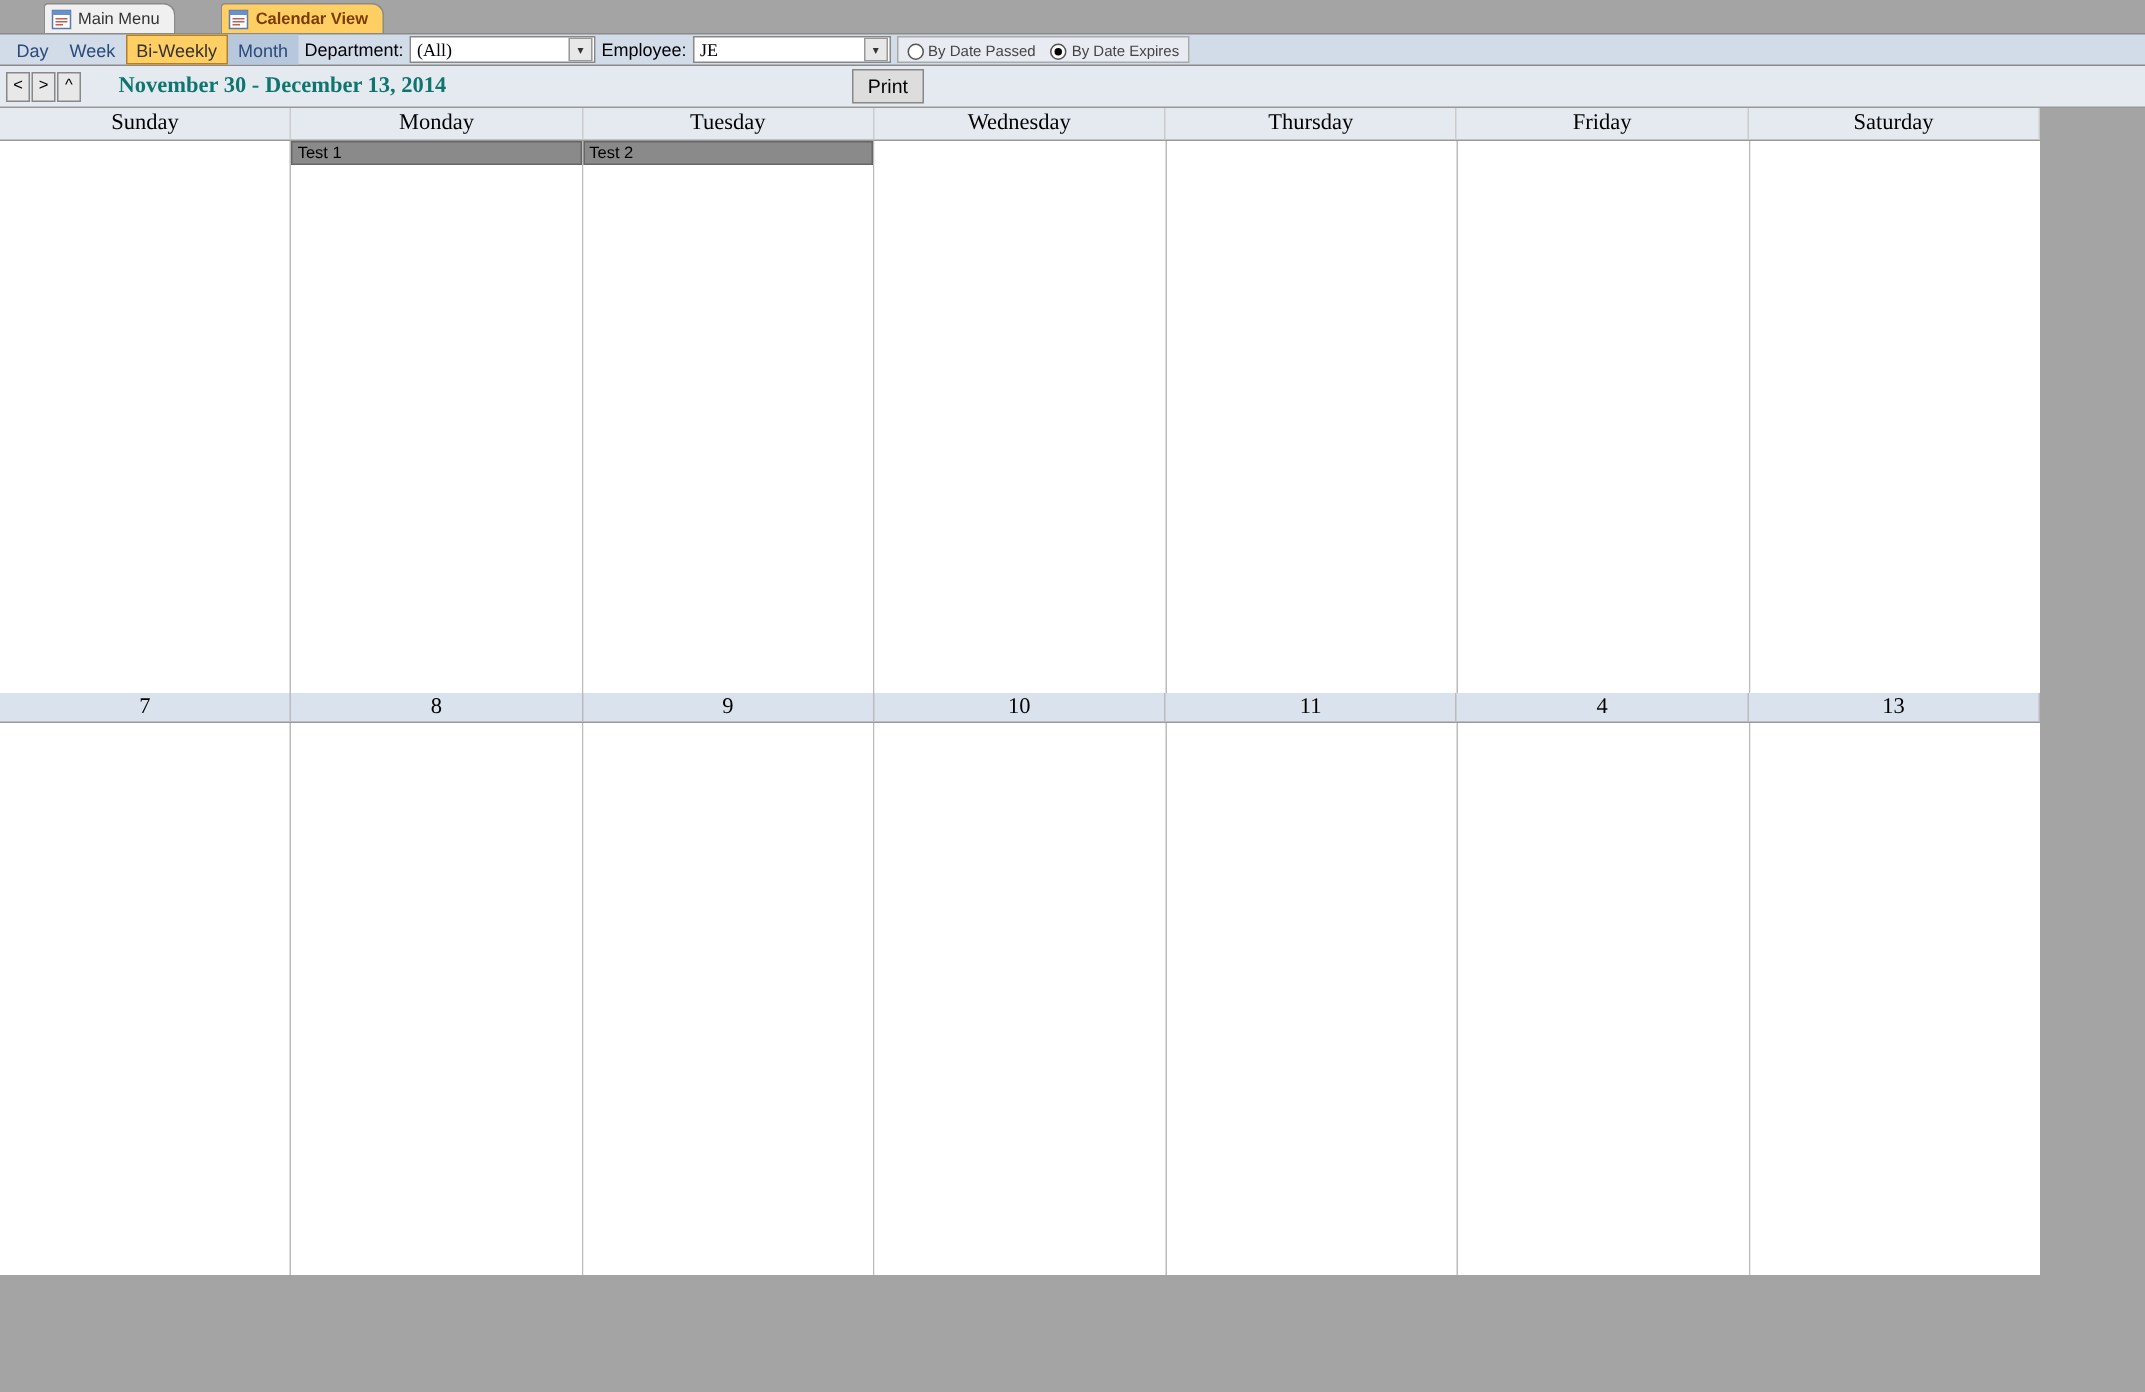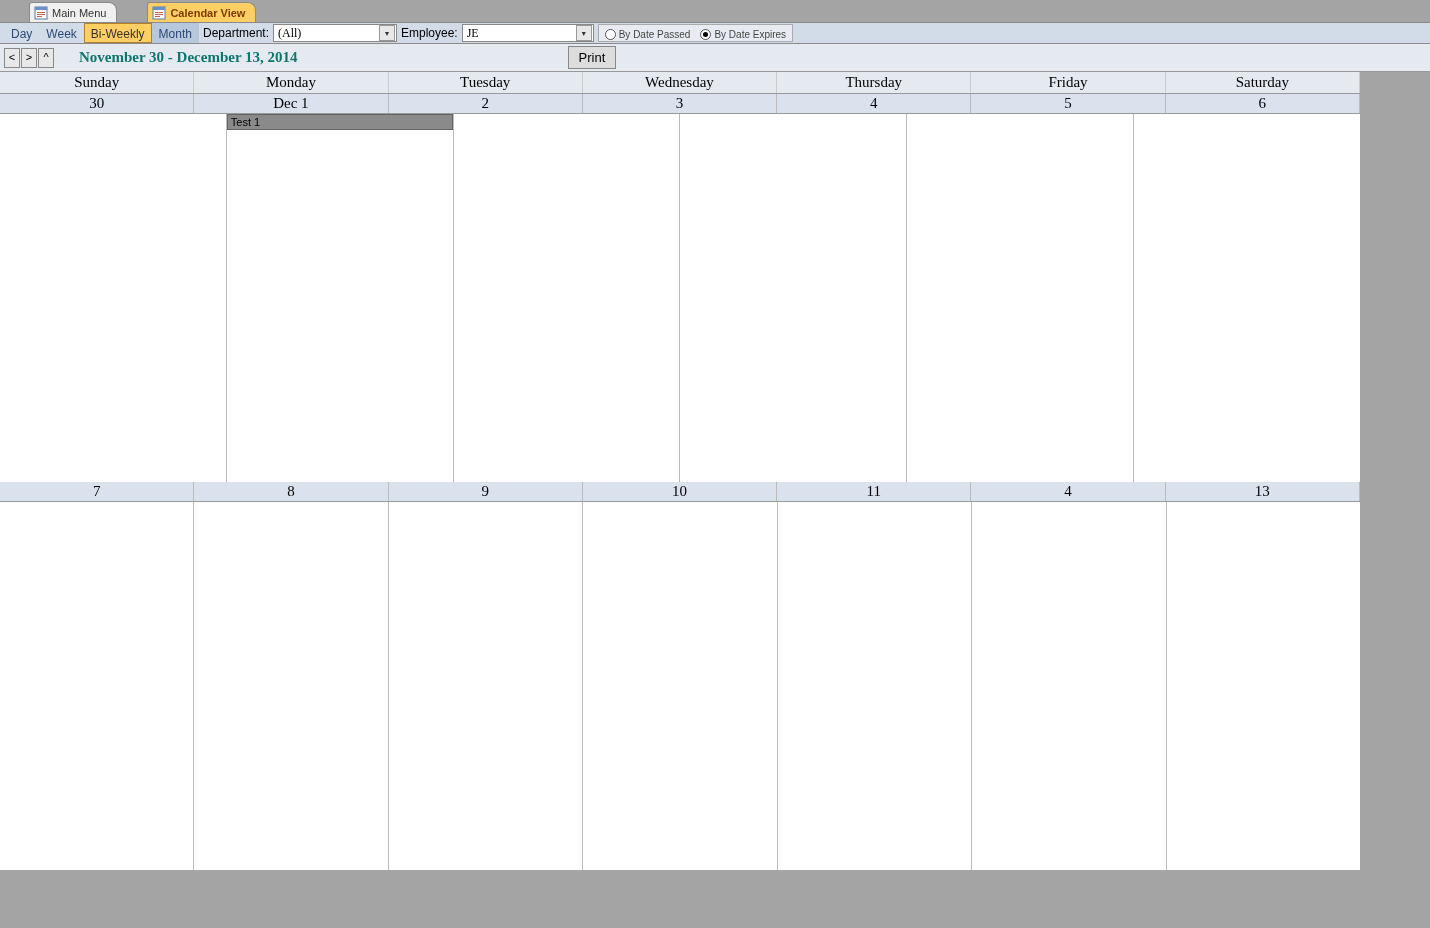--- a/index.html
+++ b/index.html
@@ -295,34 +295,28 @@
   <div class="day-header-row">
     <div class="day-header">Sunday</div>
     <div class="day-header">Monday</div>
     <div class="day-header">Tuesday</div>
     <div class="day-header">Wednesday</div>
     <div class="day-header">Thursday</div>
     <div class="day-header">Friday</div>
     <div class="day-header">Saturday</div>
   </div>
 
-  <div class="date-row">
-    <div class="date-cell">30</div>
-    <div class="date-cell">Dec 1</div>
-    <div class="date-cell">2</div>
-    <div class="date-cell">3</div>
-    <div class="date-cell">4</div>
-    <div class="date-cell">5</div>
-    <div class="date-cell">6</div>
-  </div>
 
   <div class="body-row">
     <div class="body-cell"></div>
     <div class="body-cell">
       <div class="event">Test 1</div>
+    </div>
+    <div class="body-cell">
+      <div class="event">Test 2</div>
     </div>
     <div class="body-cell"></div>
     <div class="body-cell"></div>
     <div class="body-cell"></div>
     <div class="body-cell"></div>
   </div>
 
   <div class="date-row">
     <div class="date-cell">7</div>
     <div class="date-cell">8</div>

